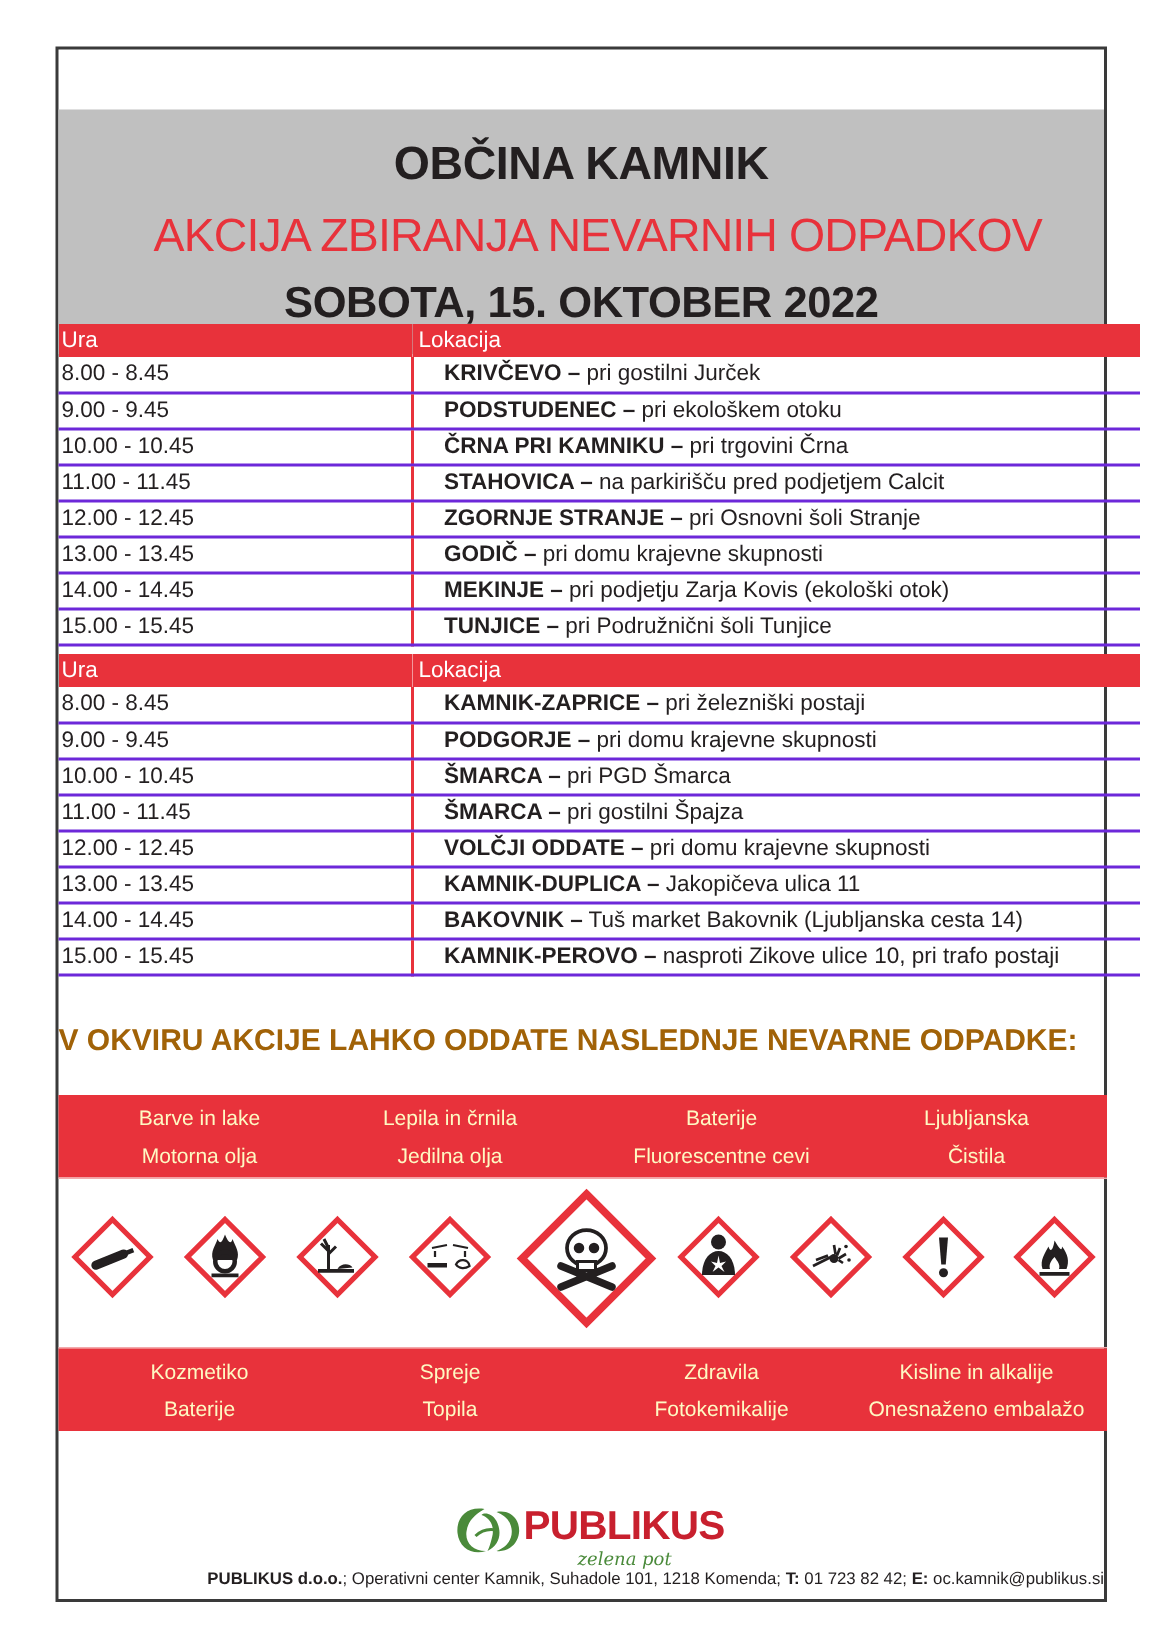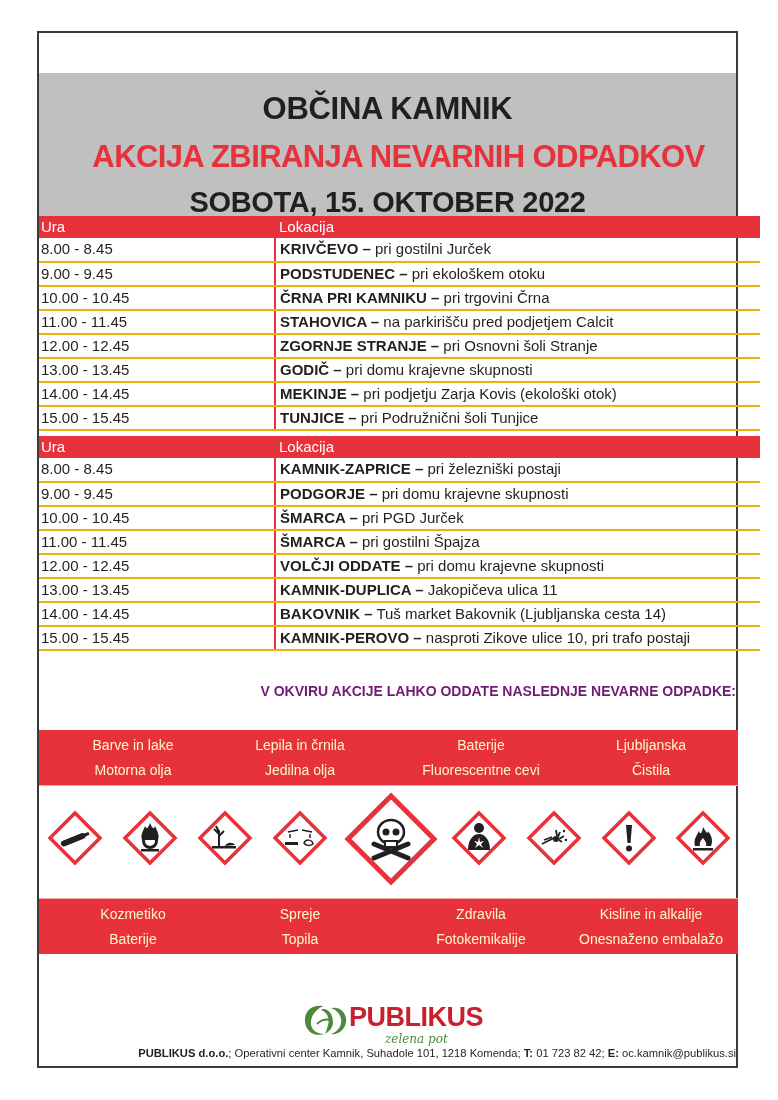--- a/index.html
+++ b/index.html
@@ -7,37 +7,37 @@
   .frame {
     position: absolute; left: 37px; top: 31px; width: 701px; height: 1037px;
     border: 2px solid #3a3a3a; box-sizing: border-box; background: #fff;
   }
   .header {
     position: absolute; left: 0; top: 0; right: 0; height: 163px; background: #c0c0c0;
     text-align: center;
     margin-top: 40px;
   }
   .h-line1 { position: absolute; left: 0; right: 0; top: 18px; font-size: 31px; font-weight: bold; color: #231f20; letter-spacing: -0.3px; }
-  .h-line2 { position: absolute; left: 0; right: 0; top: 66px; font-size: 31px; font-weight: bold; color: #e8323b; letter-spacing: -0.6px; padding-left: 22px; }
+  .h-line2 { position: absolute; left: 0; right: 0; top: 66px; font-size: 31px; font-weight: normal; color: #e8323b; letter-spacing: -0.6px; padding-left: 22px; }
   .h-line3 { position: absolute; left: 0; right: 0; top: 113px; font-size: 29px; font-weight: bold; color: #231f20; letter-spacing: -0.3px; }
 
   .sched { position: absolute; left: 0; width: 721px; border-collapse: collapse; table-layout: fixed; }
   .sched.t1 { top: 183px; }
   .sched.t2 { top: 403px; }
   .sched td {
     height: 23.5px; padding: 0 0 0 2px; font-size: 15px; line-height: 22px;
-    border-bottom: 2px solid #eab308; white-space: nowrap; overflow: hidden; box-sizing: border-box;
+    border-bottom: 2px solid #6d28d9; white-space: nowrap; overflow: hidden; box-sizing: border-box;
   }
   .sched td.c1 { width: 236px; border-right: 2px solid #e8323b; }
   .sched tr.hdr td { background: #e8323b; color: #fff; font-weight: normal; border-bottom: none; border-right: none; height: 22px; }
   .sched tr.hdr td.c2 { padding-left: 4px; margin-top: 30px; }
-  .sched td.c2 { padding-left: 4px; }
+  .sched td.c2 { padding-left: 20px; }
   .sched b { font-weight: bold; }
 
-  .intro { position: absolute; left: 0; right: 0; top: 650px; text-align: right; font-size: 14px; font-weight: bold; color: #701a75; }
+  .intro { position: absolute; left: 0; right: 0; top: 650px; text-align: left; font-size: 20px; font-weight: bold; color: #a16207; }
 
   .band { position: absolute; left: 0; width: 699px; background: #e8323b; color: #fef9c3; }
   .band.b1 { top: 697px; height: 55px; }
   .band.b2 { top: 866px; height: 55px; }
   .band .row { position: absolute; left: 0; right: 0; height: 26px; }
   .band .row.r1 { top: 5px; }
   .band .row.r2 { top: 30px; }
   .band .cell { position: absolute; width: 180px; text-align: center; font-size: 14px; line-height: 20px; }
   .band .cell.k0 { left: 4px; }
   .band .cell.k1 { left: 171px; }
@@ -116,21 +116,21 @@
     <tr>
           <td class="c1">8.00 - 8.45</td>
           <td class="c2"><b>KAMNIK-ZAPRICE –</b><span> pri železniški postaji</span></td>
         </tr>
     <tr>
           <td class="c1">9.00 - 9.45</td>
           <td class="c2"><b>PODGORJE –</b><span> pri domu krajevne skupnosti</span></td>
         </tr>
     <tr>
           <td class="c1">10.00 - 10.45</td>
-          <td class="c2"><b>ŠMARCA –</b><span> pri PGD Jurček</span></td>
+          <td class="c2"><b>ŠMARCA –</b><span> pri PGD Šmarca</span></td>
         </tr>
     <tr>
           <td class="c1">11.00 - 11.45</td>
           <td class="c2"><b>ŠMARCA –</b><span> pri gostilni Špajza</span></td>
         </tr>
     <tr>
           <td class="c1">12.00 - 12.45</td>
           <td class="c2"><b>VOLČJI ODDATE –</b><span> pri domu krajevne skupnosti</span></td>
         </tr>
     <tr>

